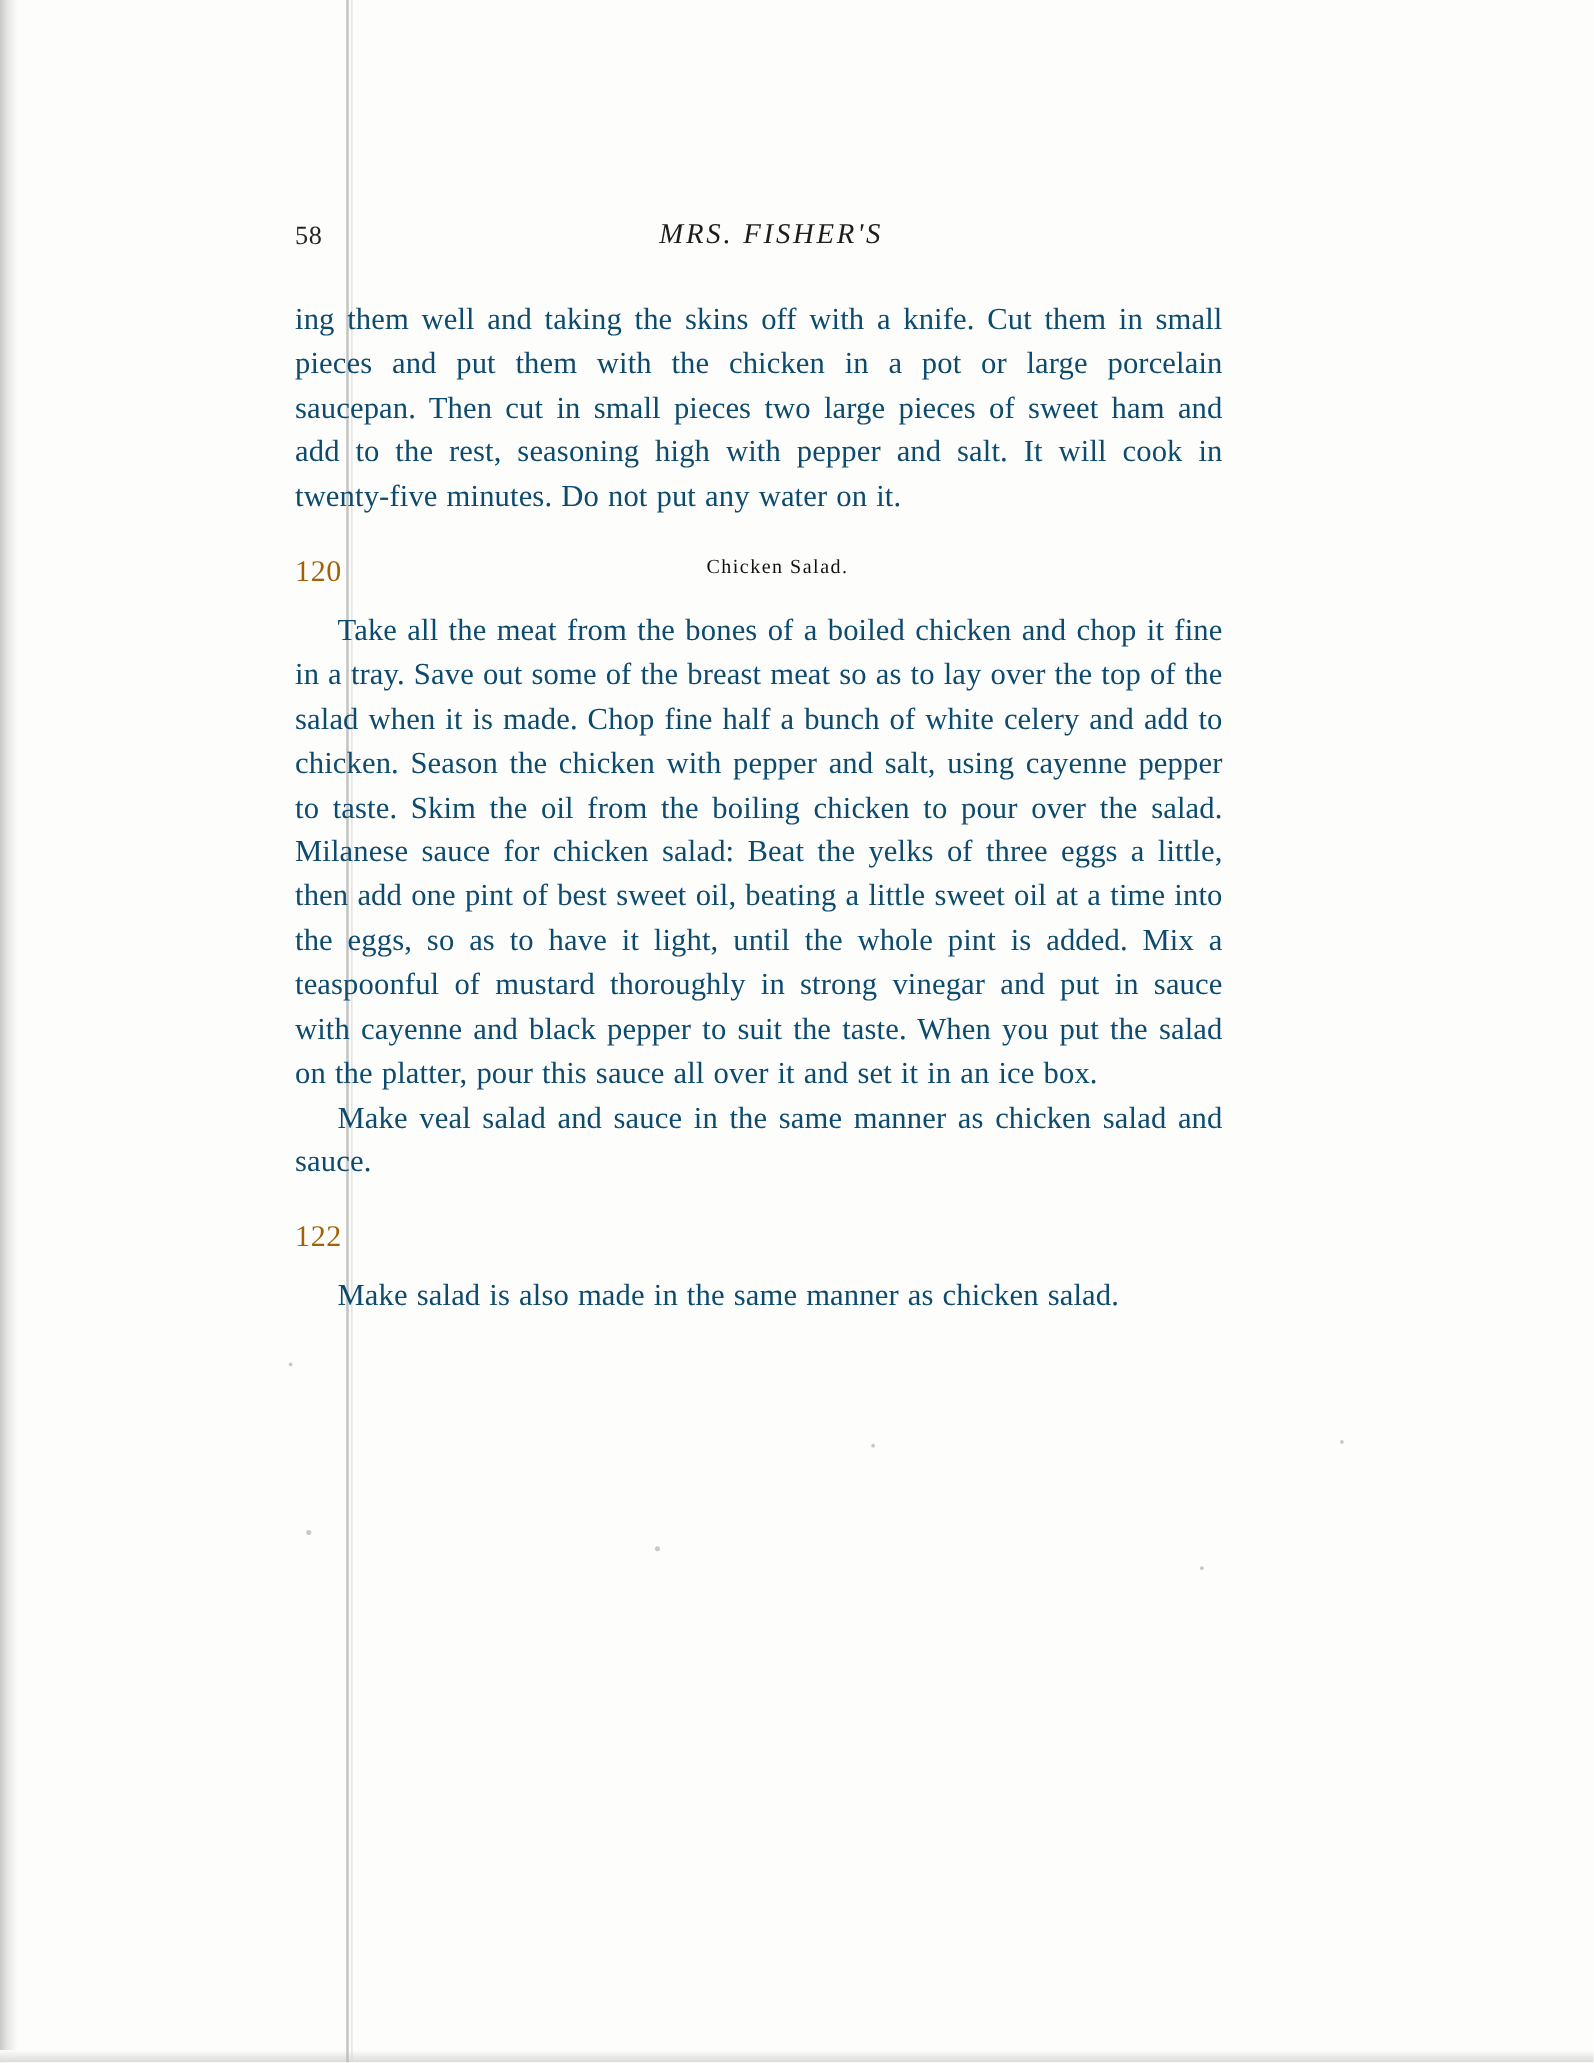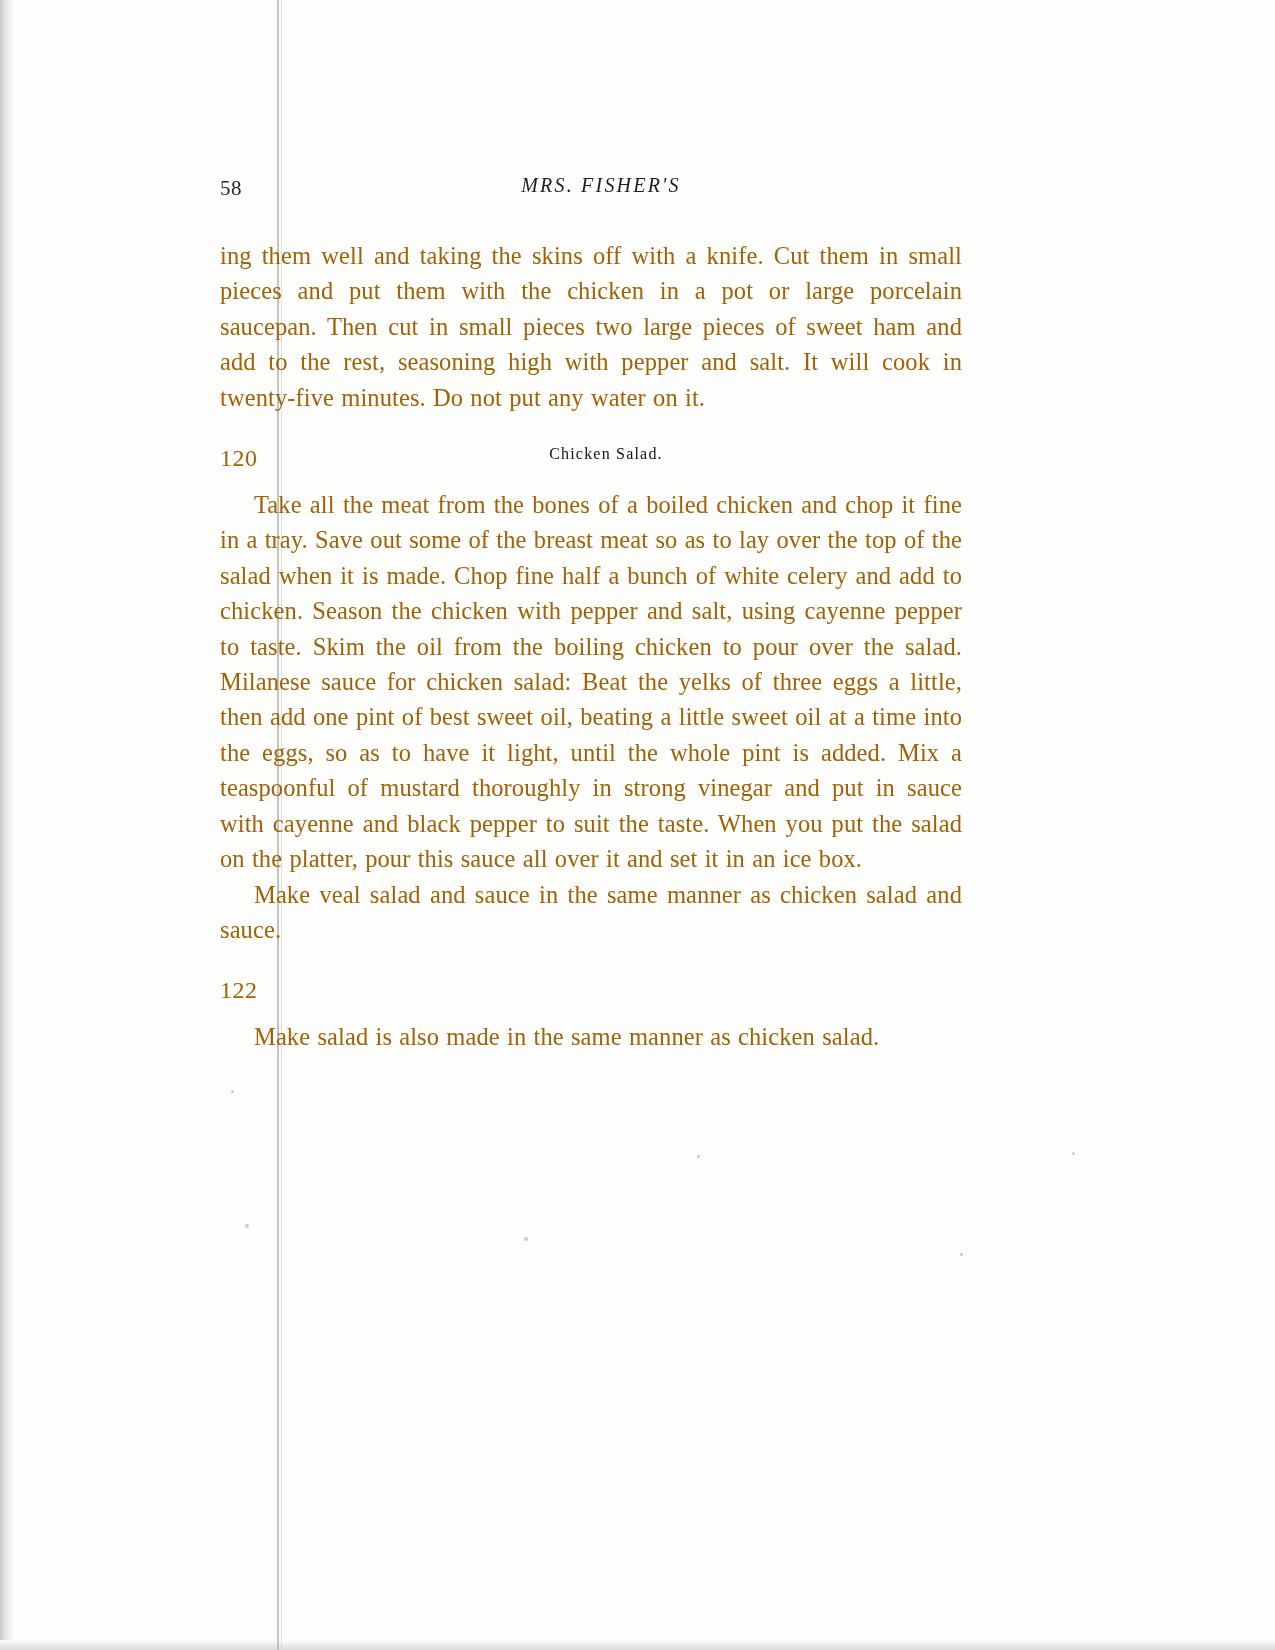--- a/index.html
+++ b/index.html
@@ -42,21 +42,21 @@
   }
   .gutter-line.secondary {
     left: 281px;
     width: 1px;
     background: #d8d8d5;
   }
 
   
   .content {
     position: absolute;
-    left: 220px;
+    left: 236px;
     top: 168px;
     width: 742px;
   }
 
   
   .running-head {
     position: relative;
     height: 40px;
     margin-bottom: 30px;
   }
@@ -68,36 +68,36 @@
     letter-spacing: .5px;
     color: #262626;
   }
   .book-title {
     position: absolute;
     left: 0;
     right: 0;
     top: 6px;
     text-align: center;
     font-style: italic;
-    font-size: 20px;
+    font-size: 23px;
     letter-spacing: 2.2px;
     color: #1d1d1d;
     padding-left: 20px;
   }
 
   
   p.body {
     margin: 0;
     font-size: 24.5px;
     line-height: 35.4px;
     text-align: justify;
     text-align-last: left;
     letter-spacing: .1px;
     word-spacing: 1px;
-    color: #a16207;
+    color: #0c4a6e;
   }
   p.body.indent {
     text-indent: 34px;
   }
   p.body.cont {
     text-indent: 0;
   }
 
   
   .recipe-head {

